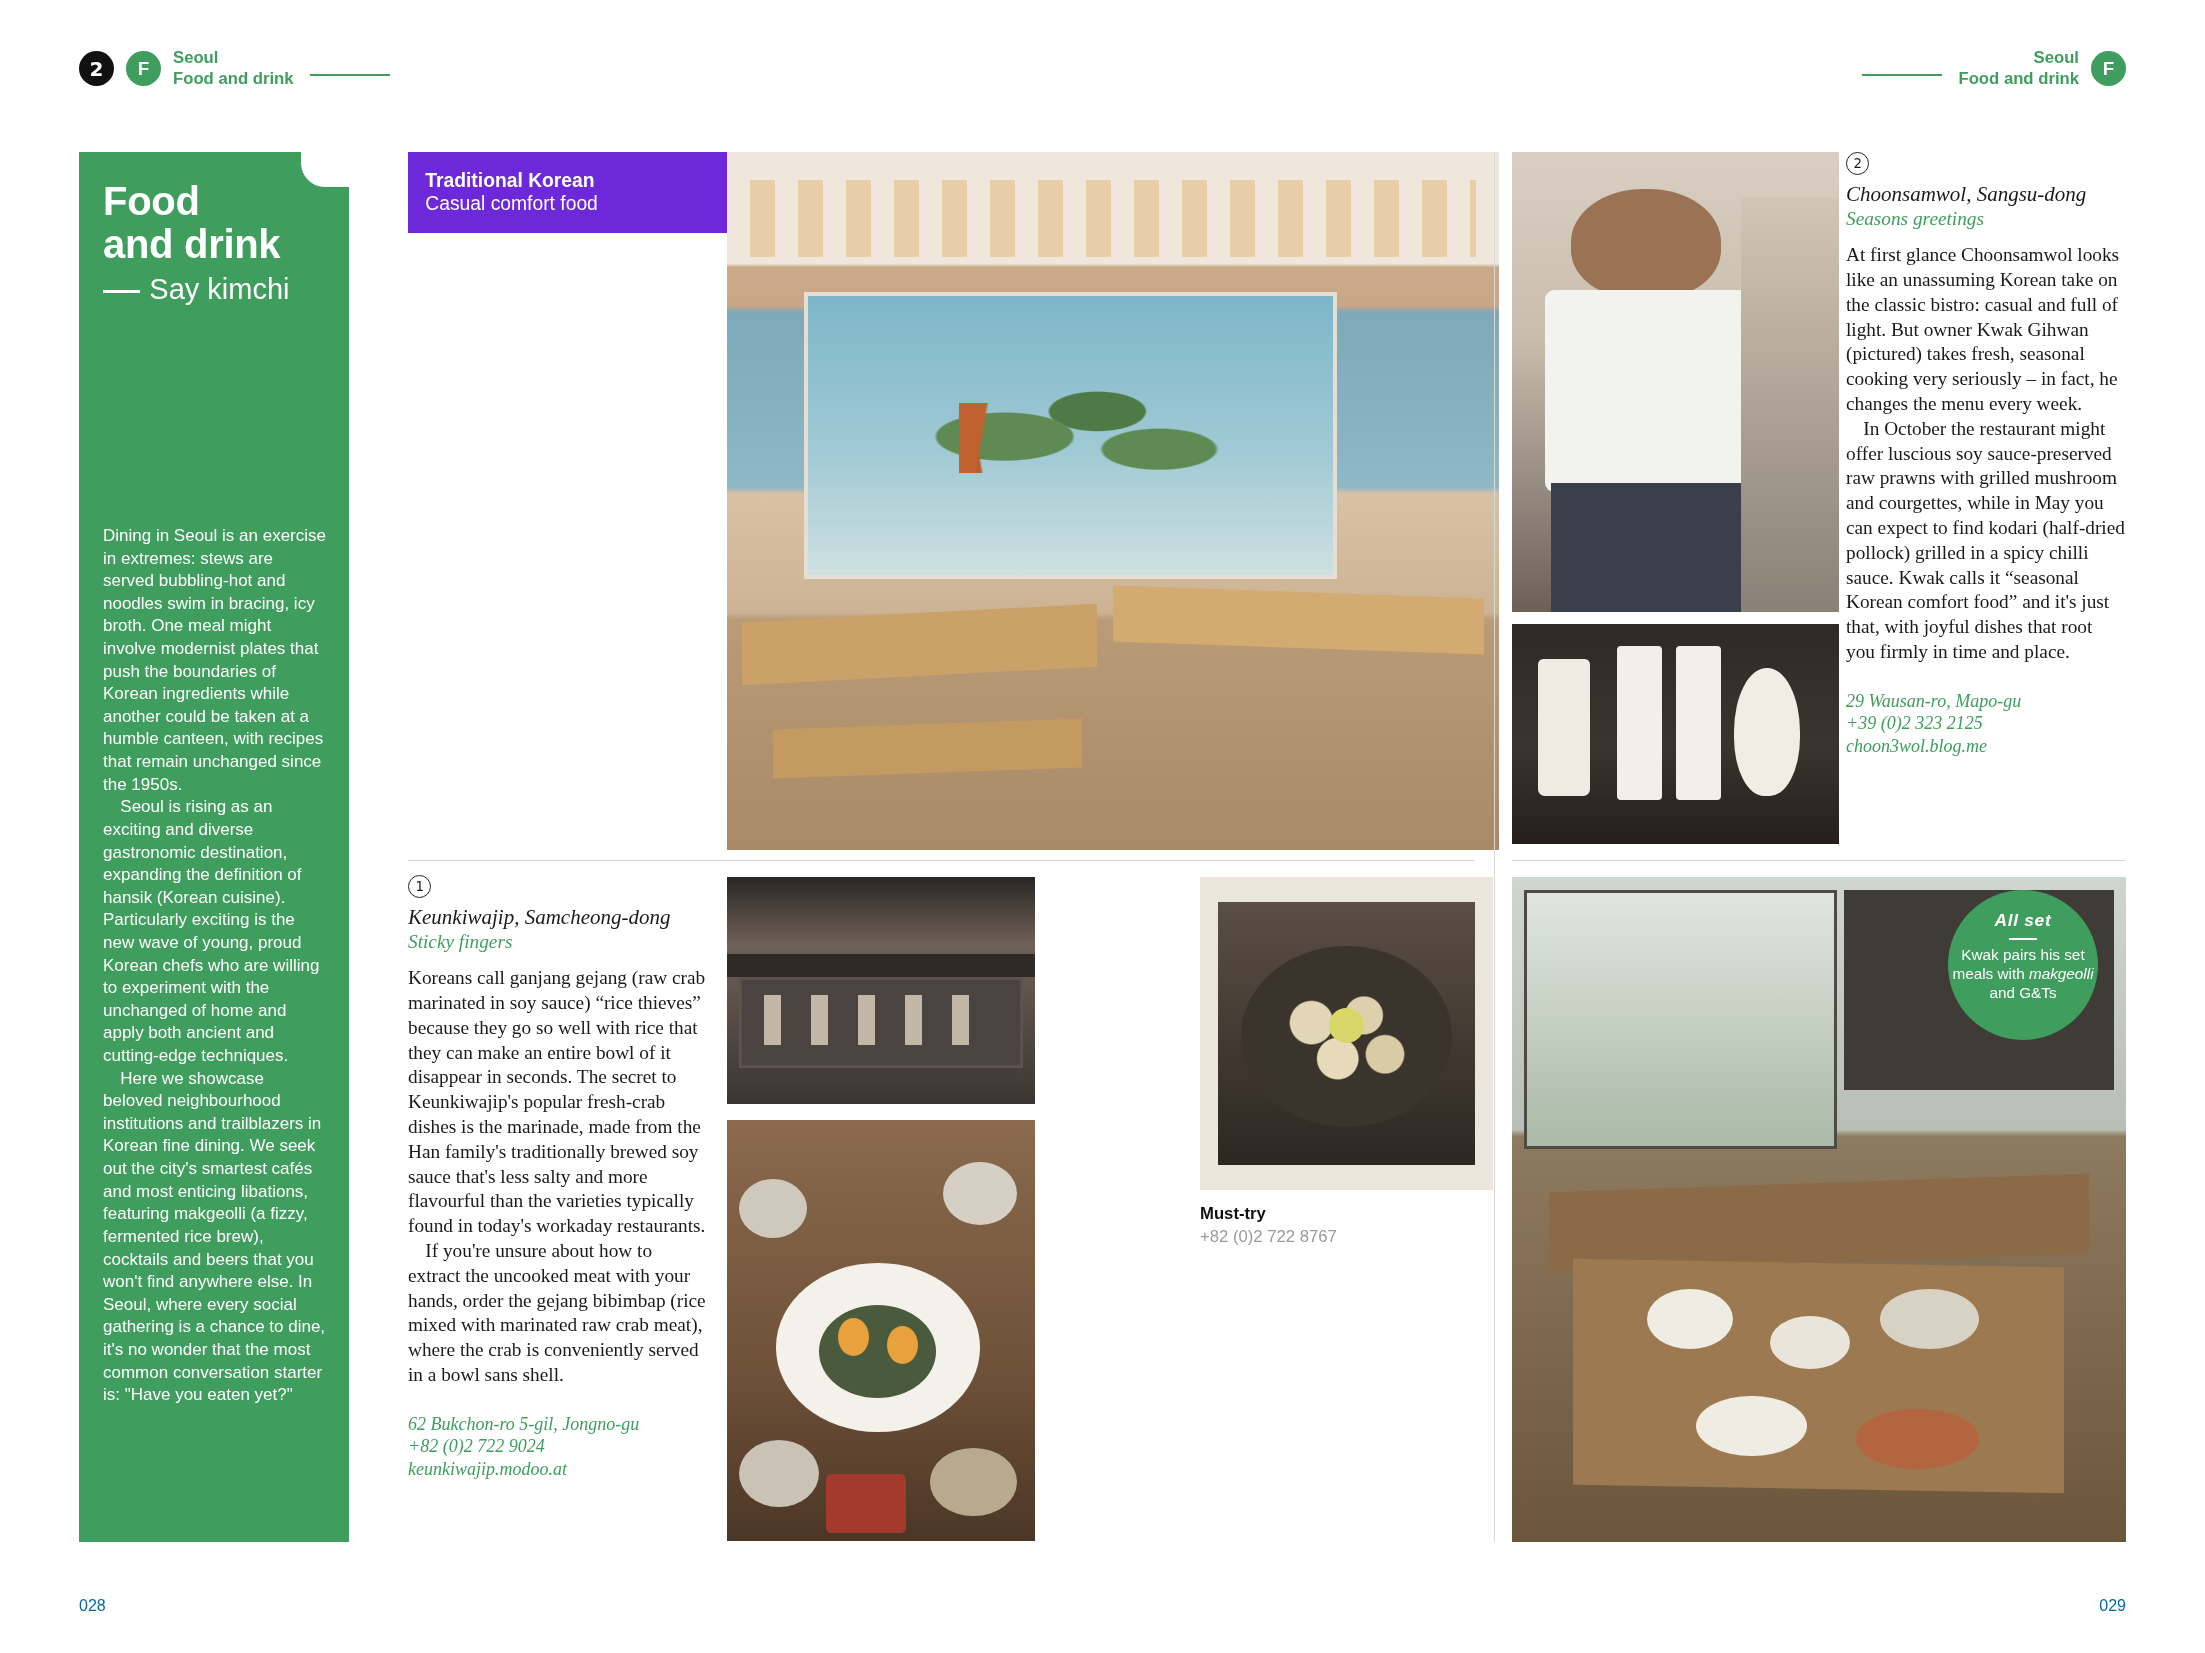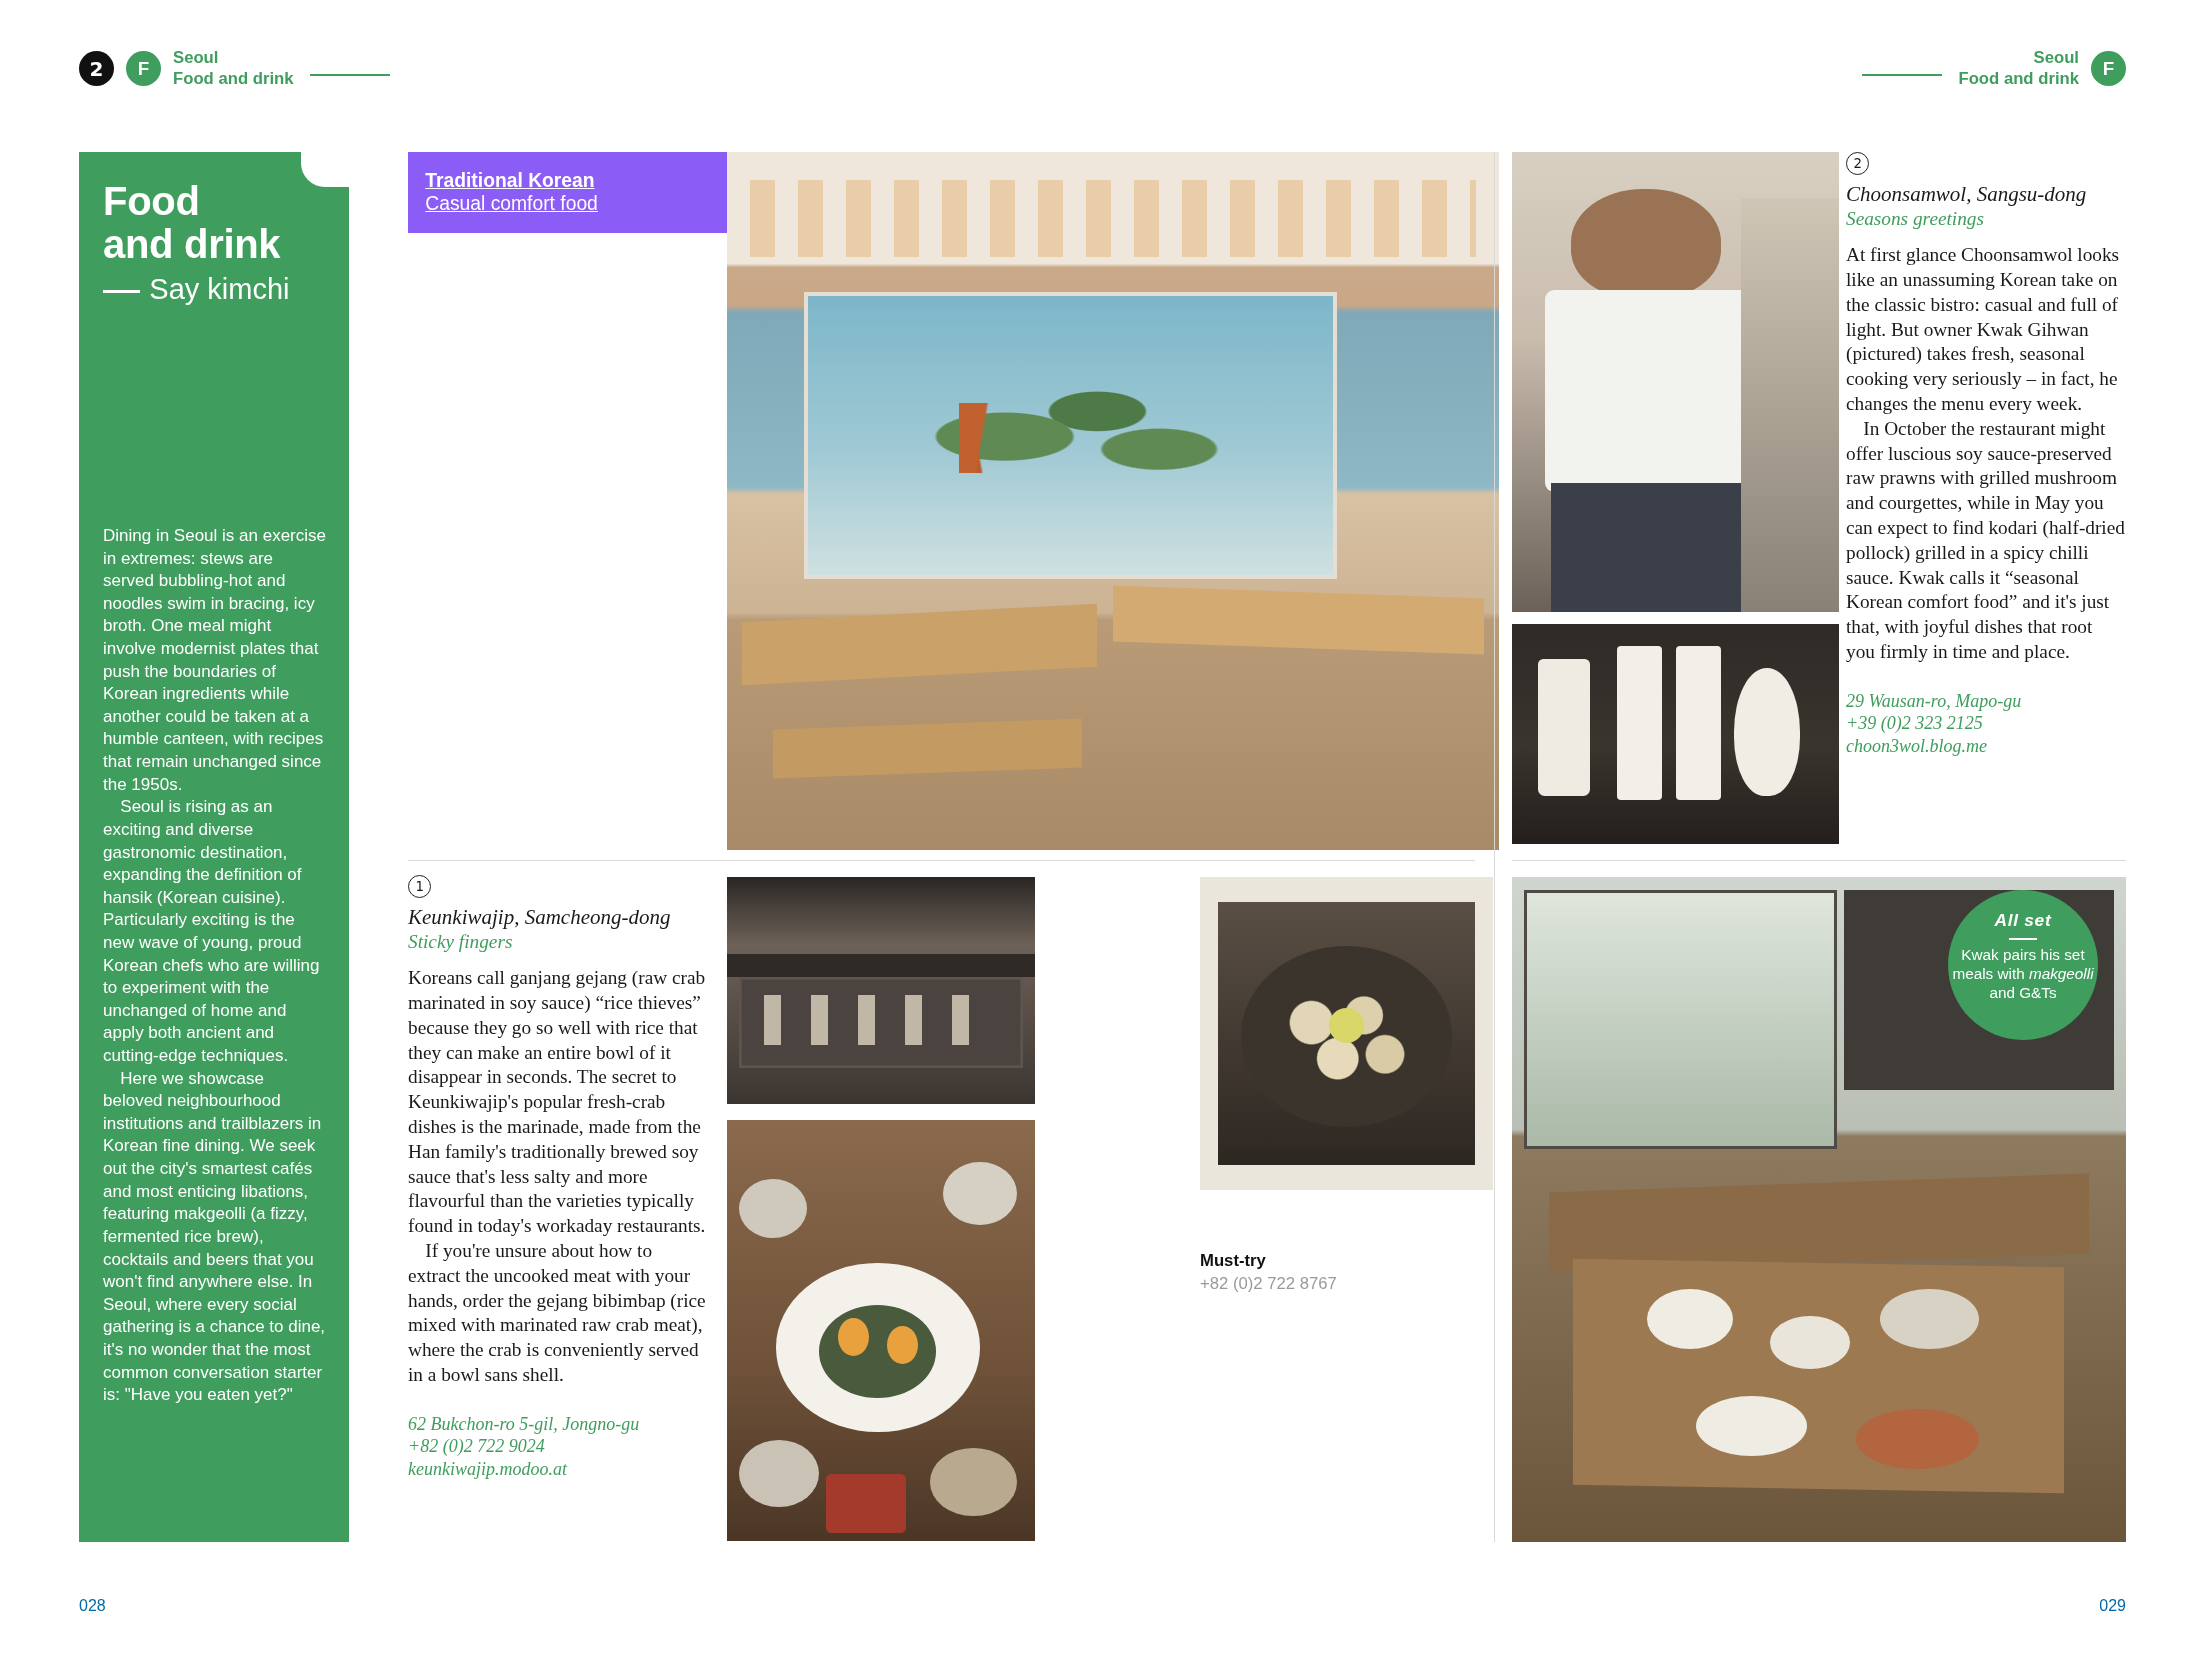--- a/index.html
+++ b/index.html
@@ -140,25 +140,24 @@
   }
   .img .grad { position: absolute; inset: 0; }
 
   
   .tag {
     position: absolute;
     left: 408px;
     top: 152px;
     width: 351px;
     height: 81px;
-    background: #8b5cf6;
+    background: #6d28d9;
     color: #fff;
     box-sizing: border-box;
     padding: 17.3px 17.3px;
-    text-decoration: underline;
   }
   .tag .t1 { font-size: 19.3px; font-weight: bold; line-height: 1.2; }
   .tag .t2 { font-size: 19.3px; font-weight: normal; line-height: 1.2; }
   .art-col {
     position: absolute;
     box-sizing: border-box;
   }
   .circle-no {
     width: 21.3px; height: 21.3px;
     border: 1.3px solid #222;
@@ -198,21 +197,20 @@
     margin-top: 25px;
   }
 
   
   .musttry {
     position: absolute;
     left: 1200px;
     top: 1200px;
     width: 280px;
     font-family: "Liberation Sans", sans-serif;
-    margin-top: 47px;
   }
   .musttry .mt-label {
     font-size: 16.7px;
     font-weight: bold;
     color: #111;
     margin-bottom: 2.7px;
   }
   .musttry .mt-head {
     font-size: 17px;
     font-weight: bold;

